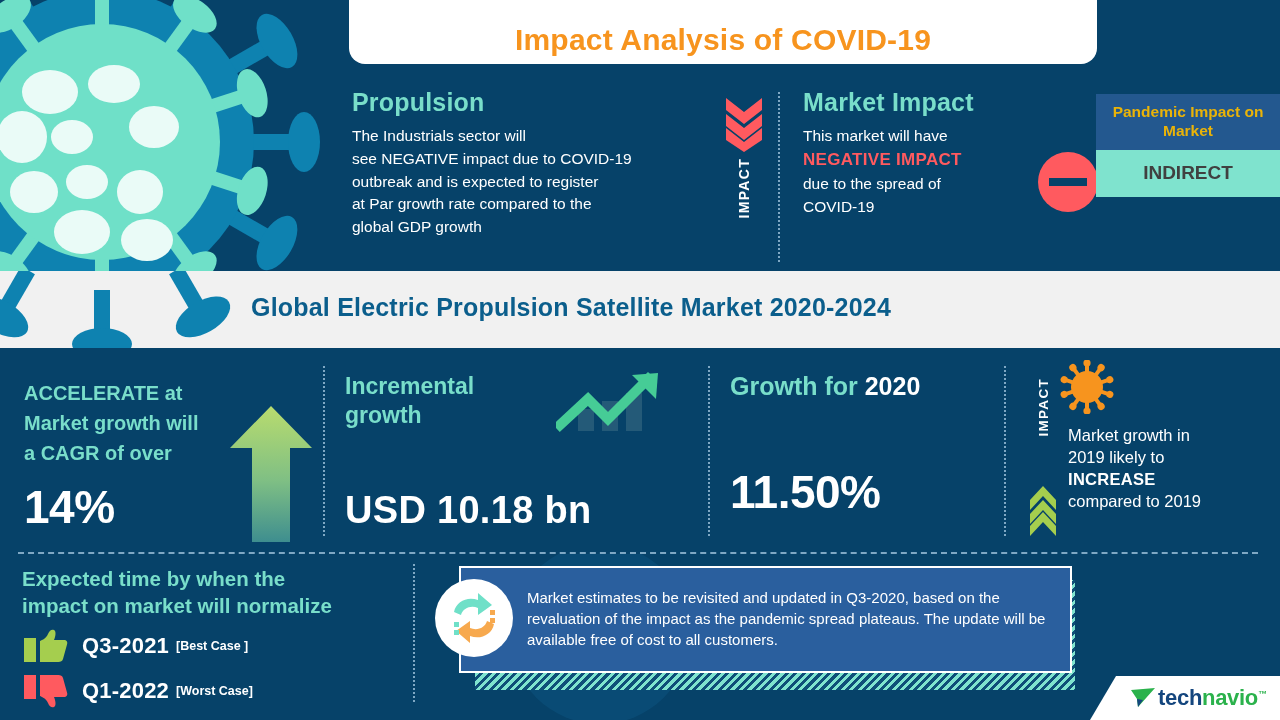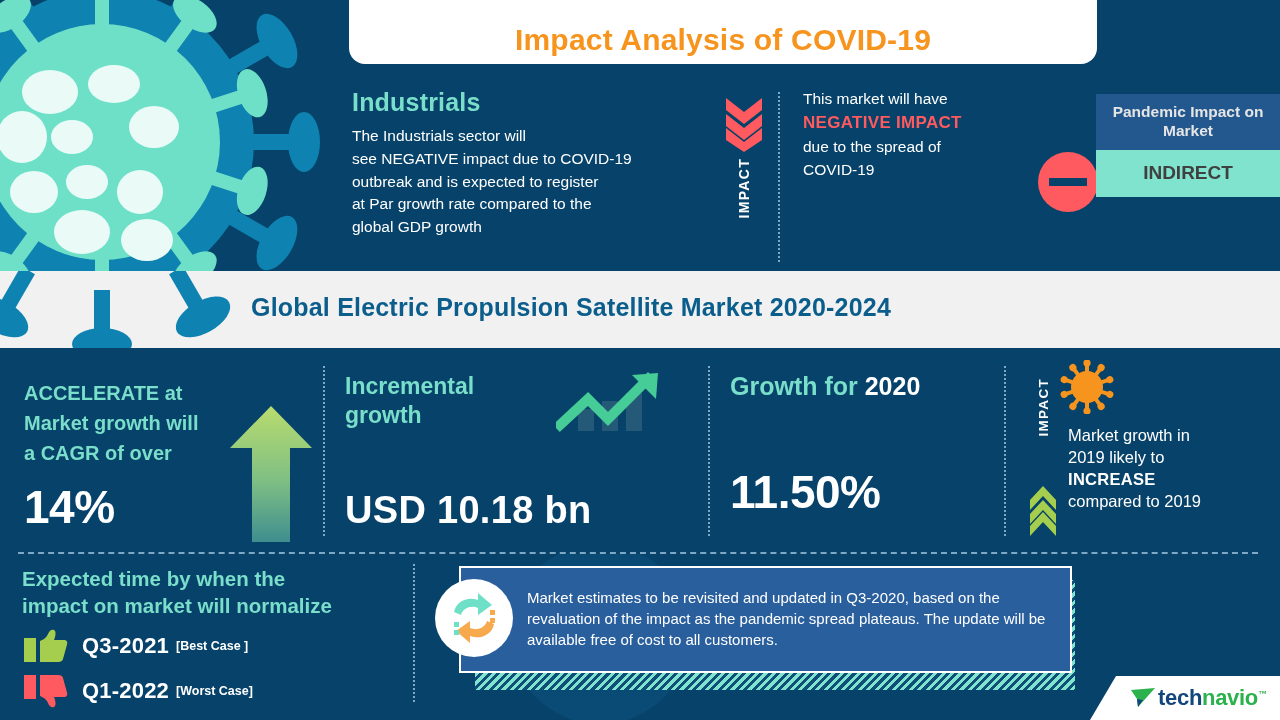--- a/index.html
+++ b/index.html
@@ -45,21 +45,21 @@
     color:#fff; font-size:14px; font-weight:bold; letter-spacing:1.3px;
     writing-mode:vertical-rl; transform:rotate(180deg); margin:6px auto 0; display:inline-block;
   }
 
   
   .minus-ic { position:absolute; left:1038px; top:152px; width:60px; height:60px; border-radius:50%; background:#FF5A5F; }
   .minus-ic::after { content:""; position:absolute; left:11px; top:26px; width:38px; height:8px; background:#064269; }
 
   
   .pan-panel { position:absolute; left:1096px; top:94px; width:184px; }
-  .pan-head { background:#23588F; color:#e5e5e5; font-size:15.5px; font-weight:bold; text-align:center; padding:8px 10px 9px; line-height:1.25; }
+  .pan-head { background:#23588F; color:#eab308; font-size:15.5px; font-weight:bold; text-align:center; padding:8px 10px 9px; line-height:1.25; }
   .pan-body { background:#7FE3CE; color:#404040; font-size:19px; font-weight:bold; text-align:center; padding:12px 6px 13px; }
 
   
   .titlebar { position:absolute; left:0; top:271px; width:1280px; height:80px; background:#F1F1F1; overflow:hidden; }
   .titlebar .tb-txt {
     position:absolute; left:251px; top:22px;
     color:#0B5E8C; font-size:25px; font-weight:bold; letter-spacing:.2px;
   }
   .tb-legs { position:absolute; left:-118px; top:-349px; width:440px; height:440px; }
   .tb-legs svg { width:100%; height:100%; }
@@ -188,21 +188,21 @@
           <ellipse cx="265" cy="318" rx="26" ry="21"></ellipse>
         </g>
       </svg>
     </div>
 
     <div class="title-pill">
       <span>Impact Analysis of COVID-19</span>
     </div>
 
     <div class="col-ind">
-      <div class="hd">Industrials</div>
+      <div class="hd">Propulsion</div>
       <div class="bodytxt">
         <div>The Industrials sector will</div>
         <div>see NEGATIVE  impact due to COVID-19</div>
         <div>outbreak and is expected to register</div>
         <div>at Par growth rate compared to the</div>
         <div>global GDP growth</div>
       </div>
     </div>
 
     <div class="impact-hdr">
@@ -210,20 +210,21 @@
         <path d="M2 2 L20 16 L38 2 L38 14 L20 28 L2 14 Z" fill="#FF5A5F"></path>
         <path d="M2 18 L20 32 L38 18 L38 30 L20 44 L2 30 Z" fill="#FF5A5F"></path>
         <path d="M2 32 L20 46 L38 32 L38 44 L20 56 L2 44 Z" fill="#FF5A5F"></path>
       </svg>
       <span class="impact-word">IMPACT</span>
     </div>
 
     <div class="hdr-div"></div>
 
     <div class="col-mi">
+      <div class="hd">Market Impact</div>
       <div class="bodytxt">
         <div>This market will have</div>
         <div class="neg">NEGATIVE IMPACT</div>
         <div>due to the spread of</div>
         <div>COVID-19</div>
       </div>
     </div>
 
     <div class="minus-ic"></div>
 

